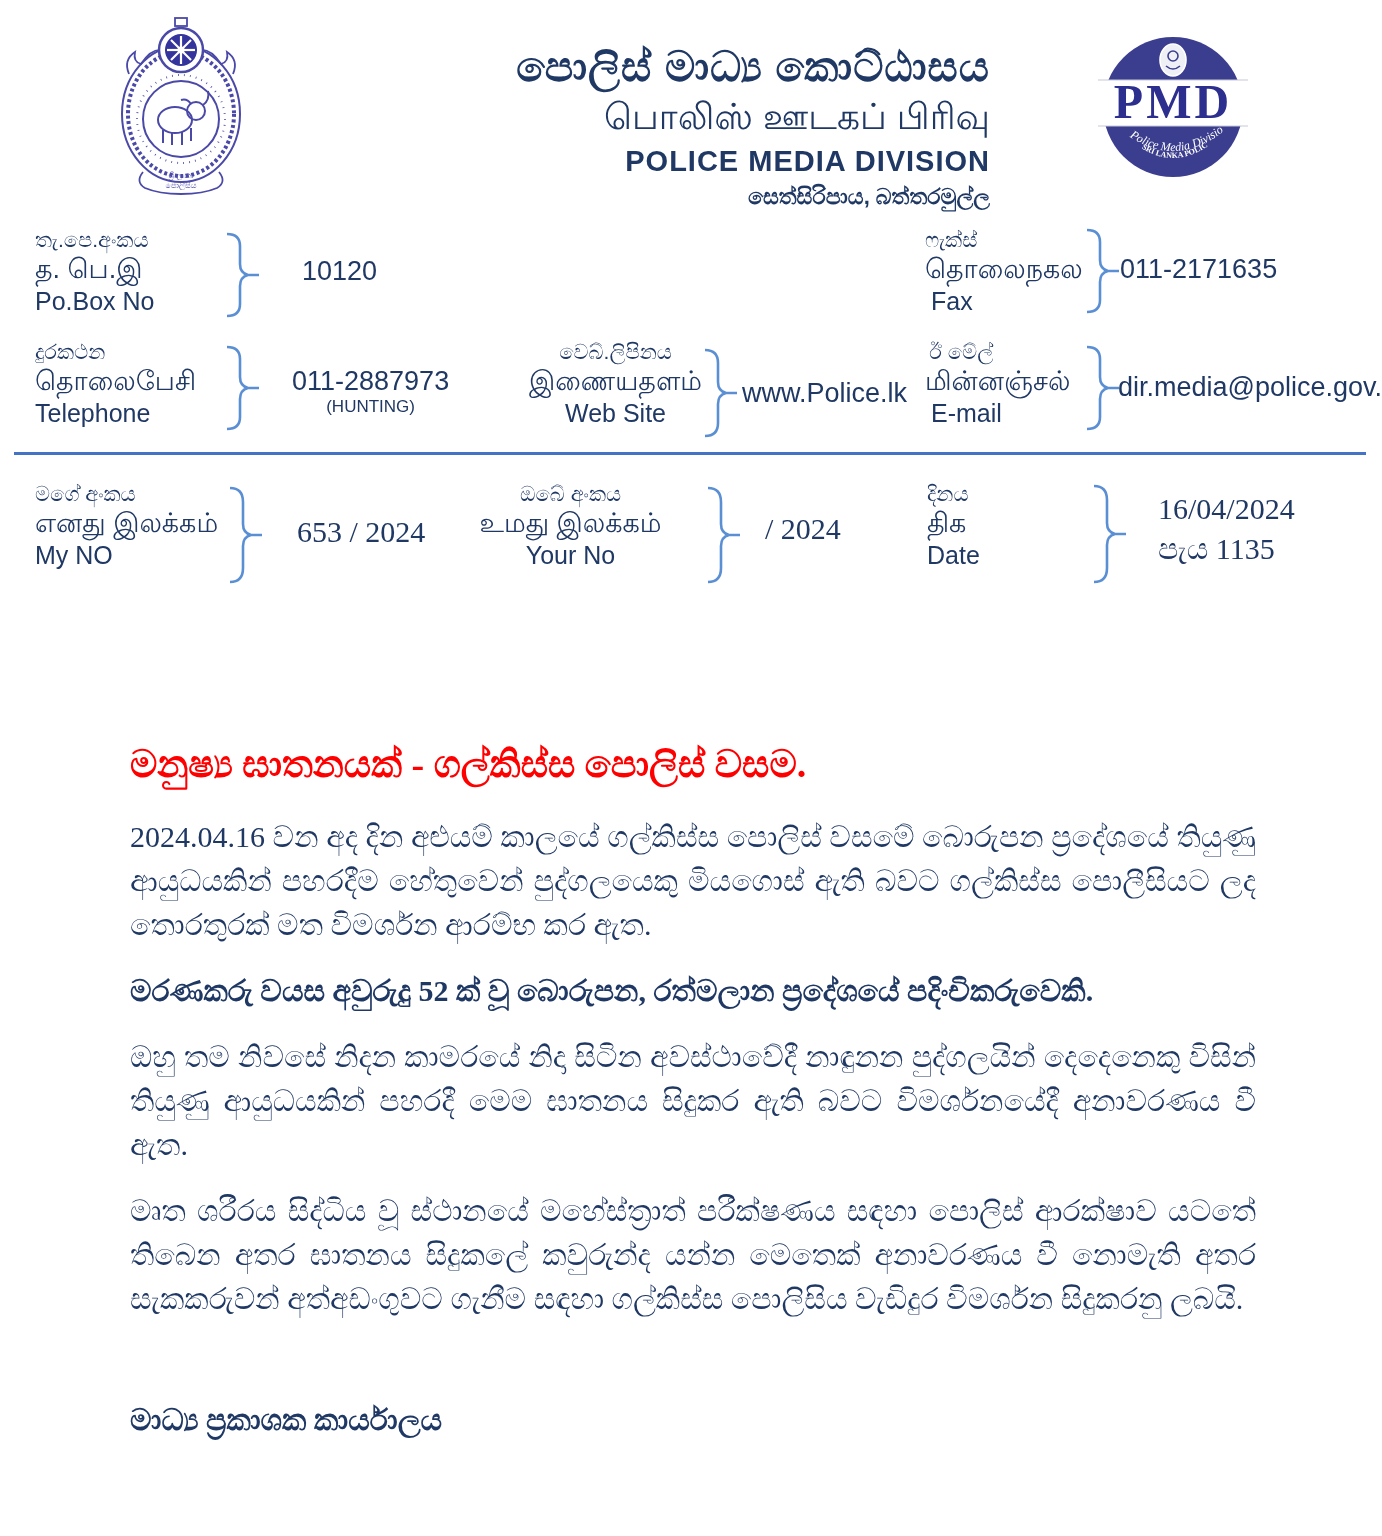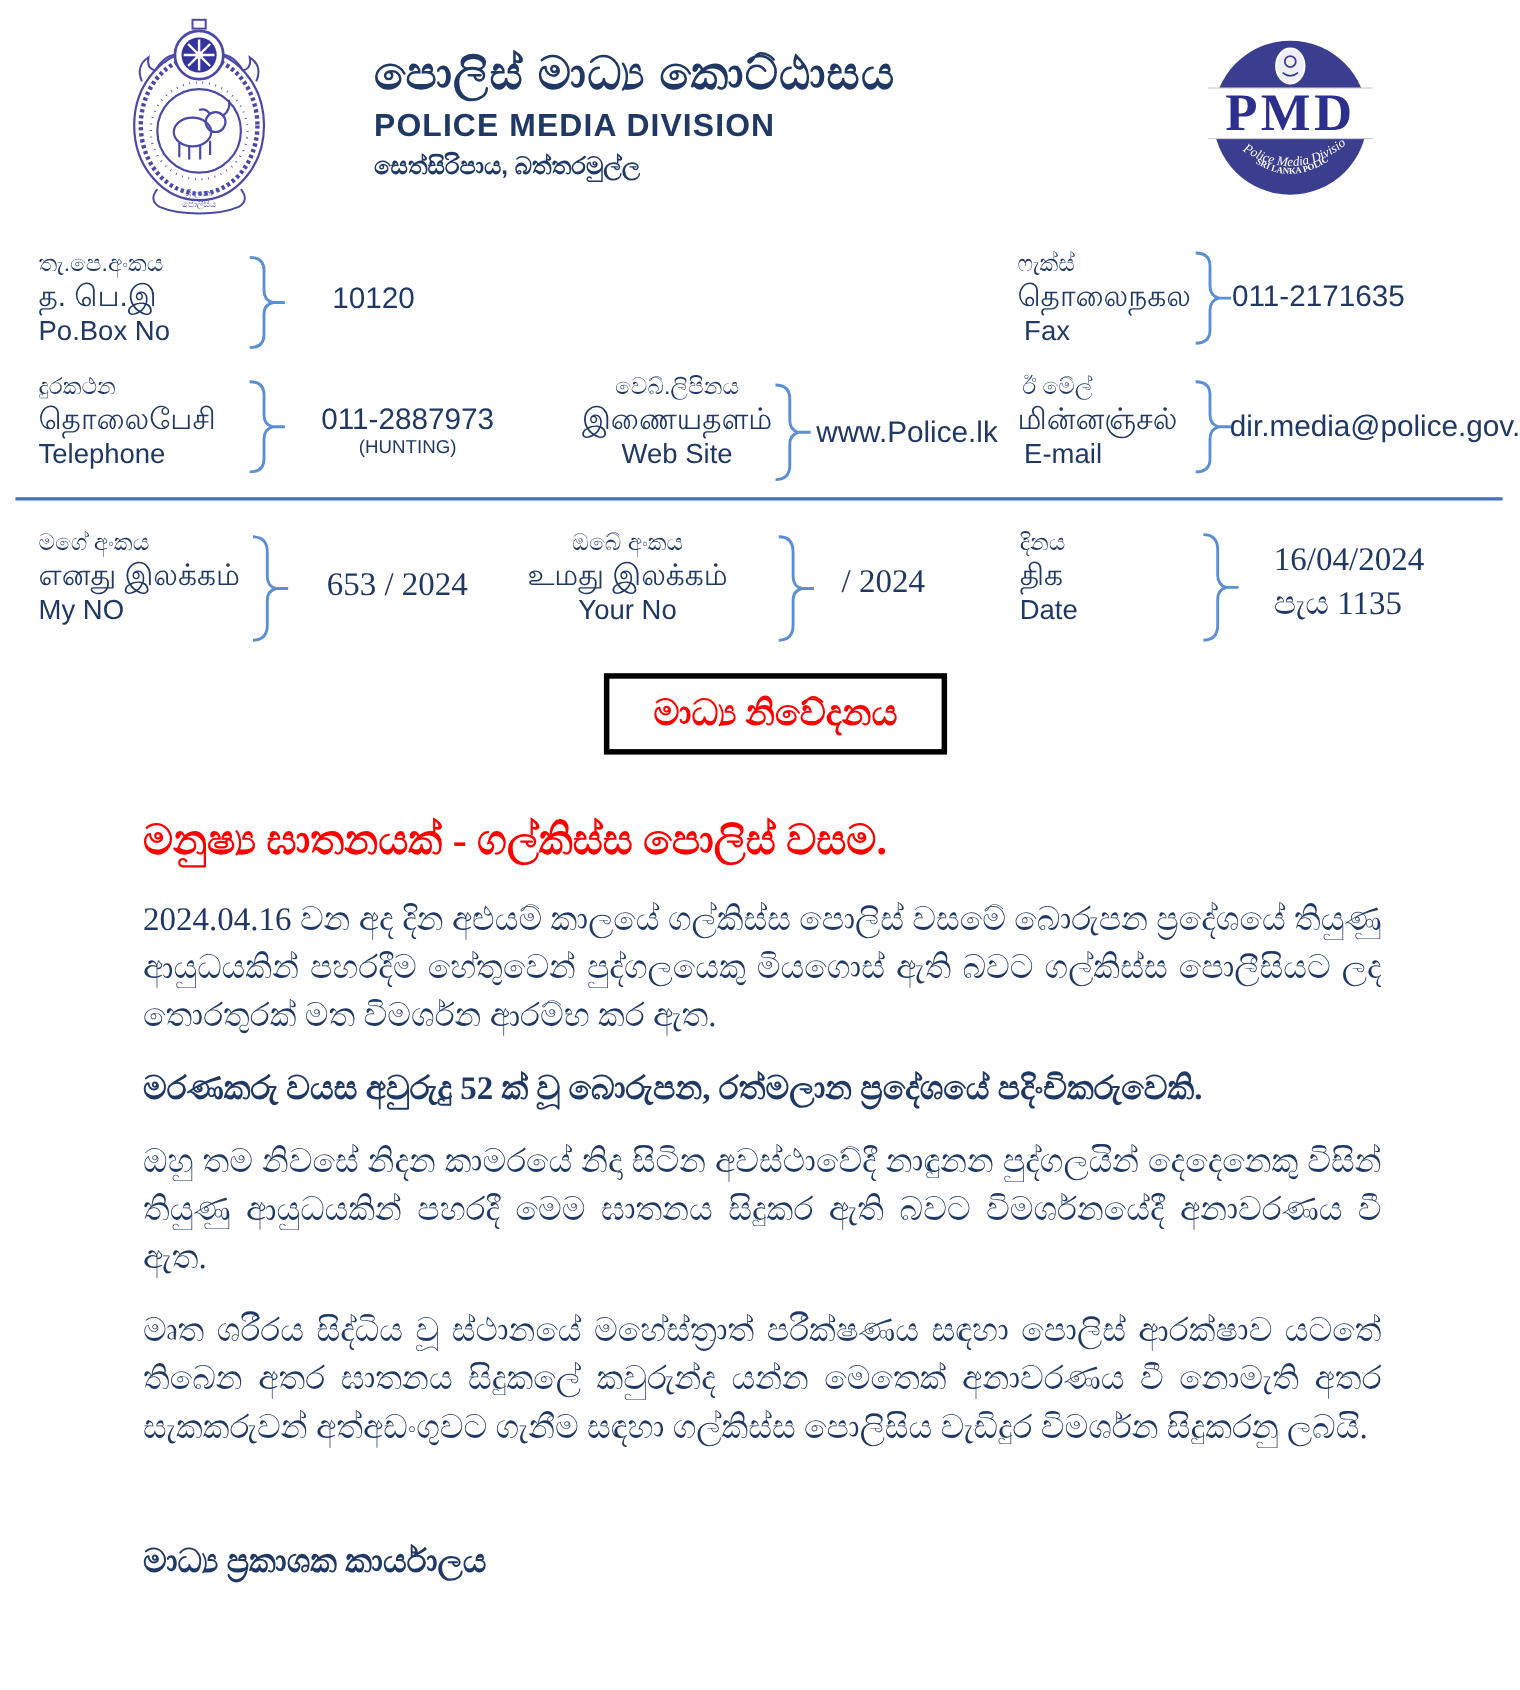--- a/index.html
+++ b/index.html
@@ -2,21 +2,21 @@
 <html><head>
 <meta charset="utf-8">
 <style>
   html,body{margin:0;padding:0;background:#ffffff;}
   .page{
     position:relative;width:1382px;height:1536px;background:#ffffff;overflow:hidden;
     font-family:"Liberation Sans",sans-serif;color:#1f3864;
   }
   .abs{position:absolute;}
   
-  .title-block{left:340px;top:42px;width:650px;text-align:left;line-height:1.18;}
+  .title-block{left:340px;top:42px;width:650px;text-align:right;line-height:1.18;}
   .title-si{font-size:42px;font-weight:bold;letter-spacing:1px;}
   .title-ta{font-size:36px;margin-top:4px;}
   .title-en{font-size:29px;font-weight:bold;margin-top:6px;letter-spacing:1px;}
   .title-addr{font-size:22px;font-weight:bold;margin-top:6px;}
   
   .lbl{line-height:1.15;}
   .lbl .si{font-size:21px;}
   .lbl .ta{font-size:27px;margin-top:2px;}
   .lbl .en{font-size:25px;margin-top:2px;}
   .val{font-size:27px;}
@@ -80,20 +80,21 @@
         <line x1="69" y1="120" x2="69" y2="133"></line>
         <line x1="78" y1="116" x2="78" y2="129"></line>
       </g>
       <text x="68" y="166" text-anchor="middle" font-size="8" fill="#4b49a8">ශ්‍රී ලංකා</text>
       <text x="68" y="176" text-anchor="middle" font-size="8" fill="#4b49a8">පොලීසිය</text>
     </svg>
   </div>
 
   <div class="abs title-block">
     <div class="title-si">පොලිස් මාධ්‍ය කොට්ඨාසය</div>
+    <div class="title-ta">பொலிஸ் ஊடகப் பிரிவு</div>
     <div class="title-en">POLICE MEDIA DIVISION</div>
     <div class="title-addr">සෙත්සිරිපාය, බත්තරමුල්ල</div>
   </div>
 
   <div class="abs pmd">
     <svg width="150" height="152" viewBox="0 0 150 152">
       <defs>
         <path id="arc1" d="M 25,98 Q 75,136 125,98"></path>
         <path id="arc2" d="M 40,112 Q 75,136 110,112"></path>
       </defs>
@@ -197,23 +198,20 @@
     <div class="en">Date</div>
   </div>
   <svg class="abs" style="left:1092px;top:484px;" width="40" height="100" viewBox="0 0 40 100">
     <path class="brace" d="M2,2 Q15,2 15,16 L15,39 Q15,48 23,50 L34,50 M23,50 Q15,52 15,61 L15,84 Q15,98 2,98"></path>
   </svg>
   <div class="abs" style="left:1158px;top:492px;">
     <div class="val-serif">16/04/2024</div>
     <div class="val-serif" style="margin-top:6px;">පැය 1135</div>
   </div>
 
-  <div class="abs banner">
-    <span>මාධ්‍ය නිවේදනය</span>
-  </div>
 
   <div class="abs bodytext">
     <p class="headline">මනුෂ්‍ය ඝාතනයක්  - ගල්කිස්ස පොලිස් වසම.</p>
     <p class="para">2024.04.16 වන අද දින අළුයම් කාලයේ ගල්කිස්ස පොලිස් වසමේ බොරුපන ප්‍රදේශයේ තියුණු ආයුධයකින් පහරදීම හේතුවෙන් පුද්ගලයෙකු මියගොස් ඇති බවට ගල්කිස්ස පොලීසියට ලද තොරතුරක් මත විමර්ශන ආරම්භ කර ඇත.</p>
     <p class="para bold">මරණකරු වයස අවුරුදු 52 ක් වූ බොරුපන, රත්මලාන ප්‍රදේශයේ පදිංචිකරුවෙකි.</p>
     <p class="para">ඔහු තම නිවසේ නිදන කාමරයේ නිදා සිටින අවස්ථාවේදී නාඳුනන පුද්ගලයින් දෙදෙනෙකු විසින් තියුණු ආයුධයකින් පහරදී මෙම ඝාතනය සිදුකර ඇති බවට විමර්ශනයේදී අනාවරණය වී ඇත.</p>
     <p class="para">මෘත ශරීරය සිද්ධිය වූ ස්ථානයේ මහේස්ත්‍රාත් පරීක්ෂණය සඳහා පොලිස් ආරක්ෂාව යටතේ තිබෙන අතර ඝාතනය සිදුකලේ කවුරුන්ද යන්න මෙතෙක් අනාවරණය වී නොමැති අතර සැකකරුවන් අත්අඩංගුවට ගැනීම සඳහා ගල්කිස්ස පොලිසිය වැඩිදුර විමර්ශන සිදුකරනු ලබයි.</p>
   </div>
 
   <div class="abs signature">

